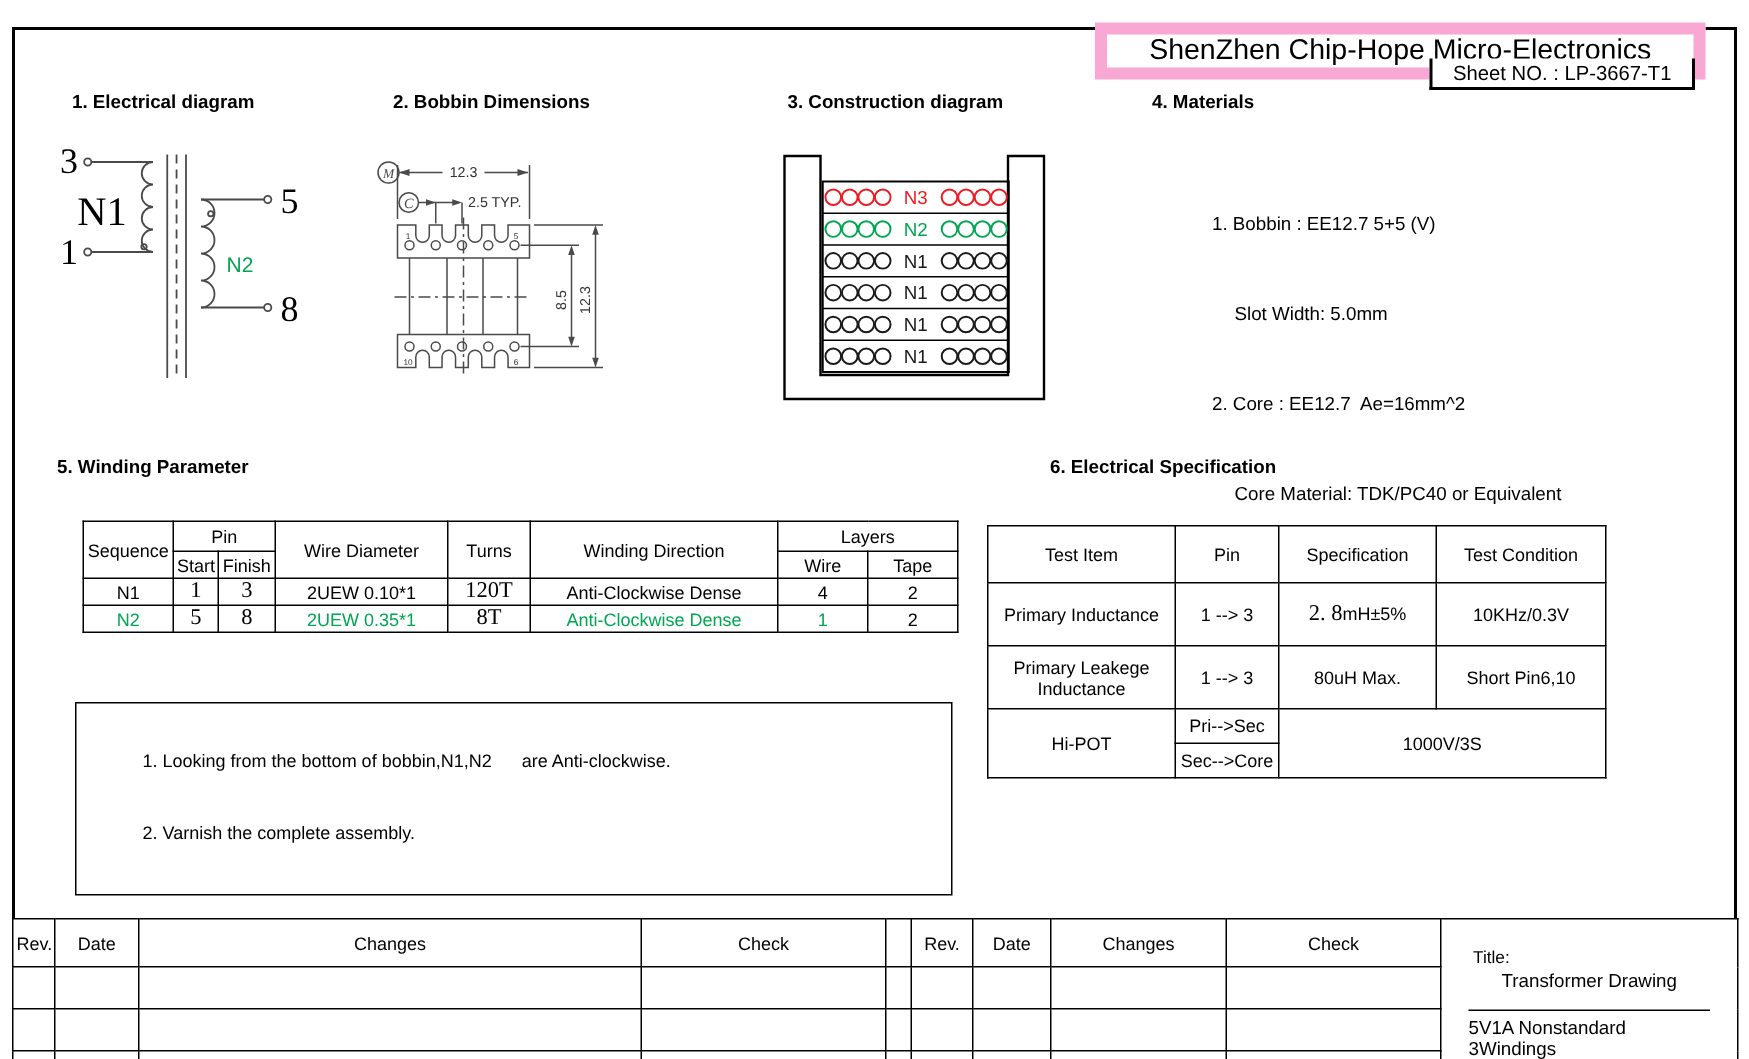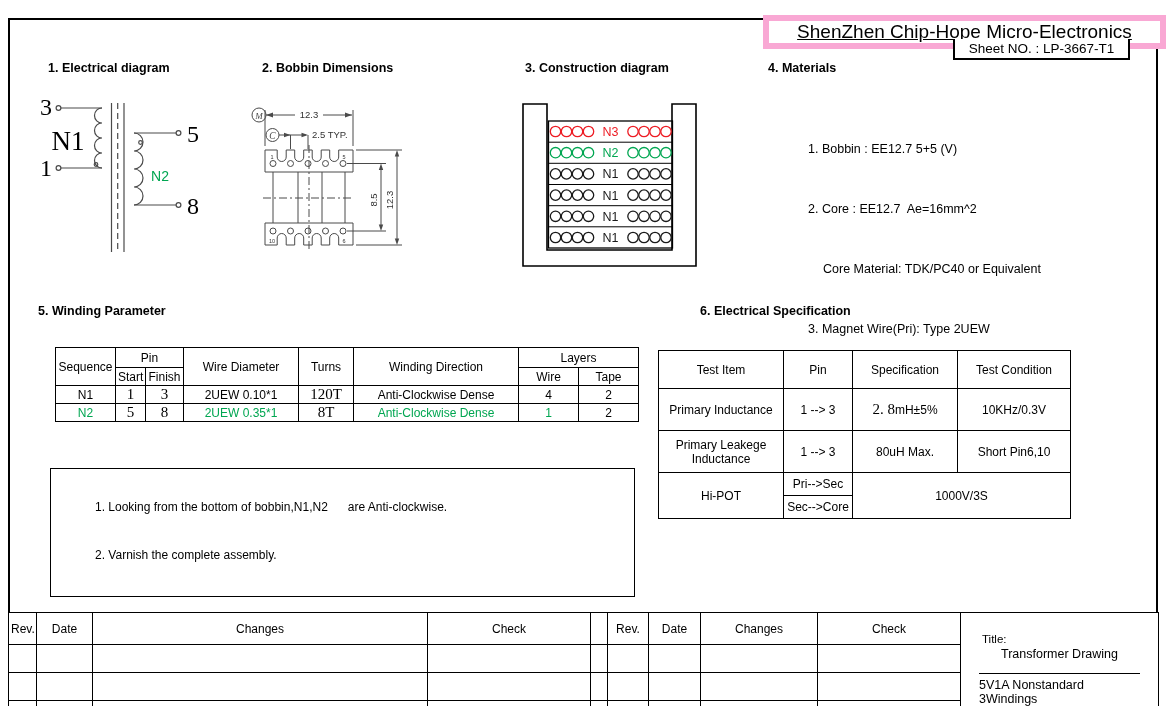--- a/index.html
+++ b/index.html
@@ -1,20 +1,20 @@
 <!DOCTYPE html>
 <html style="--green: #00a651; --red: #ed1c24; --line: #4a4a4a;"><head>
 <meta charset="utf-8">
 <style>
   html,body{margin:0;padding:0;background:#fff;}
   .page{position:relative;width:1166px;height:706px;background:#fff;overflow:hidden;
         font-family:"Liberation Sans",sans-serif;color:#000;}
   .page-border{position:absolute;left:8px;top:18px;width:1146px;height:670px;border:2px solid #000;}
-  .company-box{position:absolute;left:763px;top:15px;width:391px;height:22px;border:6px solid #f9a8d4;
-        background:#fff;display:flex;align-items:center;justify-content:center;font-size:19px;text-decoration:underline;}
+  .company-box{position:absolute;left:730px;top:15px;width:391px;height:22px;border:8px solid #f9a8d4;
+        background:#fff;display:flex;align-items:center;justify-content:center;font-size:19px;}
   .sheet-box{position:absolute;left:953px;top:39px;width:173px;height:19px;border:2px solid #000;border-top:none;
         background:#fff;display:flex;align-items:center;justify-content:center;font-size:13.5px;}
   .sec-title{position:absolute;font-weight:bold;font-size:12.5px;white-space:nowrap;}
   svg{position:absolute;overflow:visible;}
   svg text{font-family:"Liberation Sans",sans-serif;}
   .serifT{font-family:"Liberation Serif","DejaVu Serif",serif;}
   .materials{position:absolute;left:768px;top:99px;font-size:12.5px;line-height:20px;white-space:pre;margin-left:40px;}
   .materials .indent{padding-left:15px;}
   table{border-collapse:collapse;table-layout:fixed;position:absolute;background:#fff;}
   td{border:1px solid #000;text-align:center;font-size:12px;padding:0 2px;overflow:hidden;}
@@ -221,20 +221,21 @@
       <circle cx="633" cy="237.5" r="5.2"></circle>
         <circle cx="644" cy="237.5" r="5.2"></circle>
         <circle cx="655" cy="237.5" r="5.2"></circle>
         <circle cx="666" cy="237.5" r="5.2"></circle>
       <text x="610.5" y="242" font-size="12.5" text-anchor="middle" fill="currentColor" stroke="none">N1</text>
     </g>
   </svg>
 
   <div class="materials">
     <div>1. Bobbin : EE12.7 5+5 (V)</div>
+    <div class="indent">Slot Width: 5.0mm</div>
     <div>2. Core : EE12.7  Ae=16mm^2</div>
     <div class="indent">Core Material: TDK/PC40 or Equivalent</div>
     <div>3. Magnet Wire(Pri): Type 2UEW</div>
     <div>4. Magnet Wire(Sec): Type 2UEW</div>
     <div>5. Tape: 3M 1298 or Equivalent</div>
   </div>
 
   <table class="wind-table">
     <colgroup>
         <col style="width:60px">

